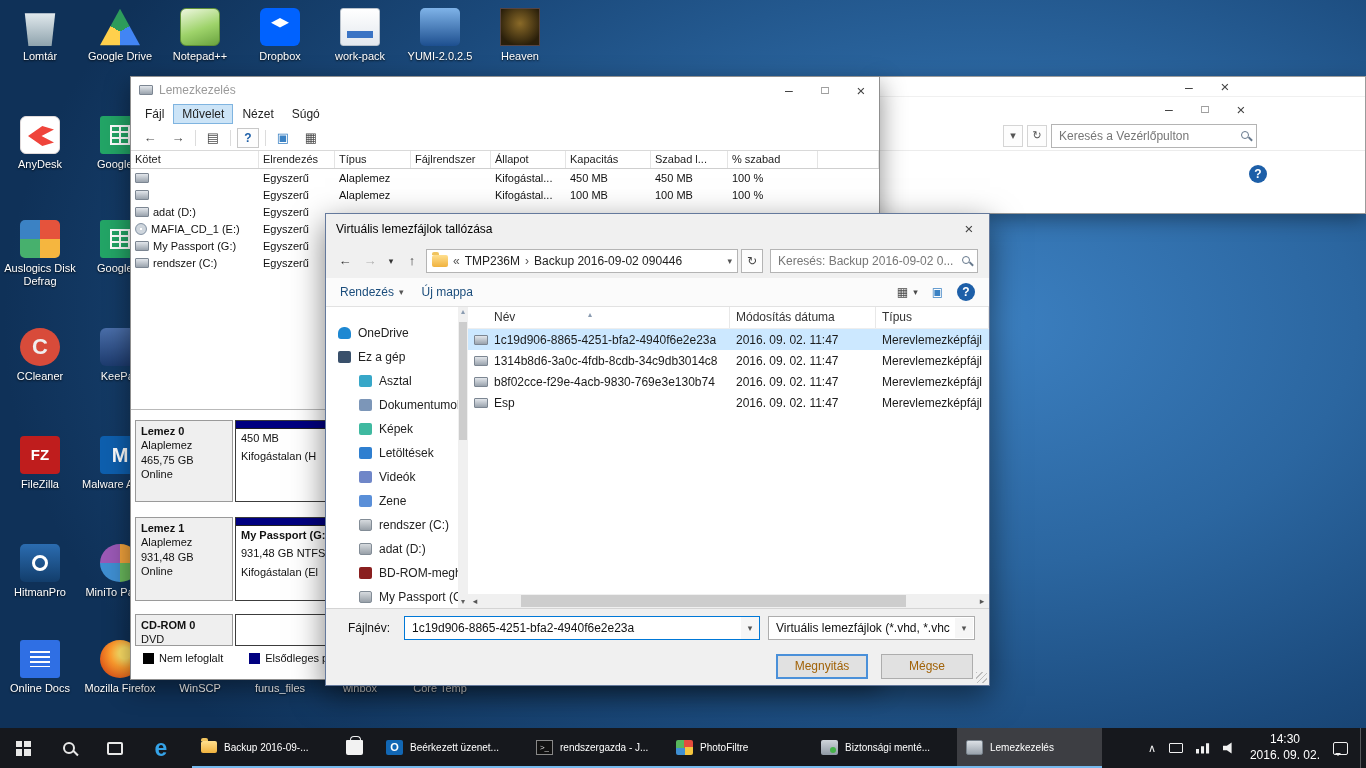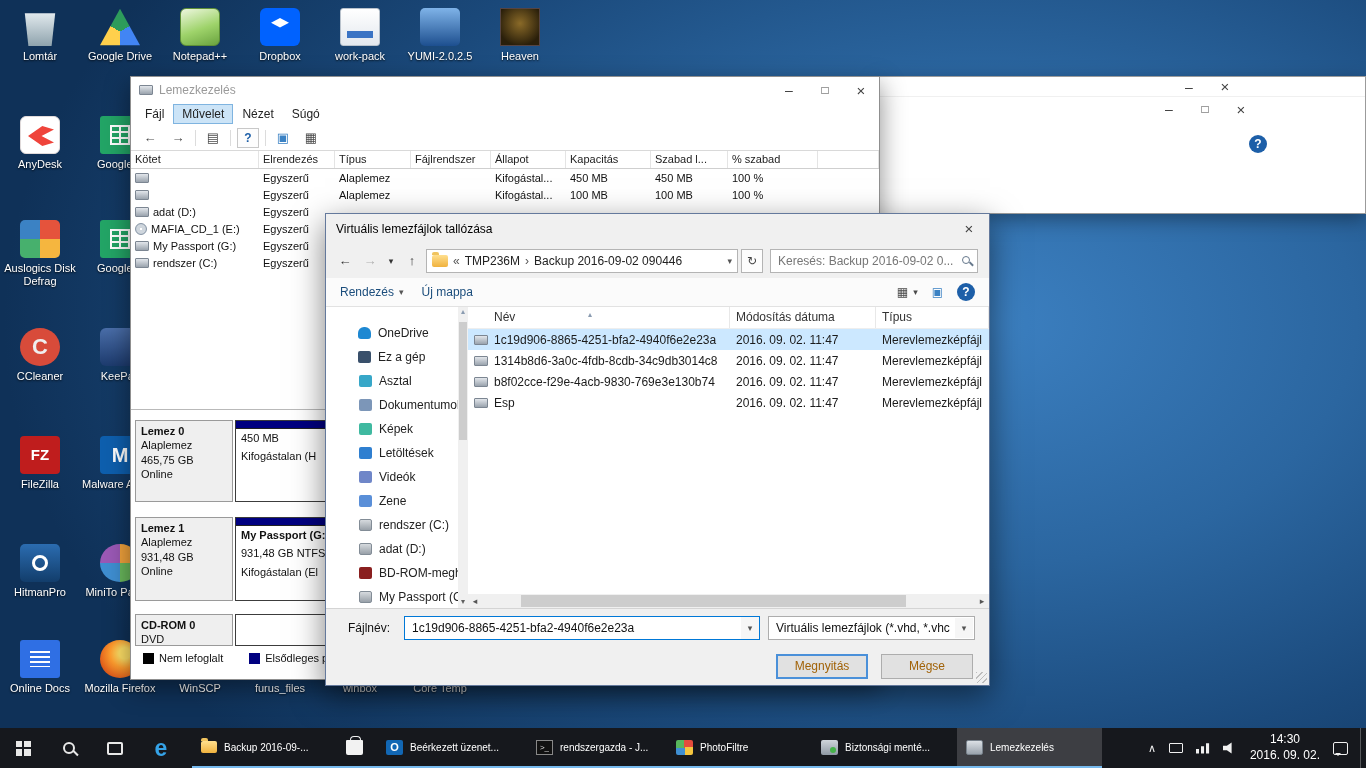--- a/index.html
+++ b/index.html
@@ -112,21 +112,21 @@
   .crumb{flex:none;width:312px;height:24px;background:#fff;border:1px solid #b4b4b4;display:flex;align-items:center;gap:5px;padding:0 5px;font-size:12px;color:#222;white-space:nowrap;overflow:hidden;}
   .crumb .sp{color:#555;}
   .crumb .end{margin-left:auto;color:#555;}
   .rbtn{width:22px;height:24px;display:flex;align-items:center;justify-content:center;border:1px solid #b4b4b4;background:#fdfdfd;color:#444;font-size:12px;}
   .dlg-search{width:208px;height:24px;margin-left:4px;}
   .dlg-cmd{height:30px;display:flex;align-items:center;gap:18px;padding:0 14px;background:#fbfbfb;border-bottom:1px solid #e2e2e2;font-size:12px;color:#1b4d7c;}
   .cmditem{display:flex;align-items:center;gap:5px;}
   .cmd-right{margin-left:auto;display:flex;align-items:center;gap:14px;color:#4a4a4a;}
   .dlg-main{height:302px;display:flex;background:#fff;border-bottom:1px solid #d4d4d4;}
   .sbar{width:132px;padding-top:14px;font-size:12px;color:#222;overflow:hidden;}
-  .sbitem{height:24px;display:flex;align-items:center;gap:7px;padding-left:32px;white-space:nowrap;}
+  .sbitem{height:24px;display:flex;align-items:center;gap:7px;padding-left:12px;white-space:nowrap;}
   .sbitem.child{padding-left:33px;}
   .si{width:13px;height:12px;border-radius:2px;flex:none;}
   .s-od{background:#1e88d2;border-radius:6px 6px 3px 3px;}
   .s-pc{background:#39506b;}
   .s-desk{background:#37a7c8;}
   .s-doc{background:#7c96b8;}
   .s-pic{background:#3fb9a0;}
   .s-dl{background:#2f7fd0;}
   .s-vid{background:#6f86c8;}
   .s-mus{background:#5a8fd8;}
@@ -290,20 +290,28 @@
 <div class="cpwin">
   <div class="cp-row cp-row1">
     <span class="cap g-min"></span>
     <span class="cap g-close"></span>
   </div>
   <div class="cp-row cp-row2">
     <span class="cap g-min"></span>
     <span class="cap g-max"></span>
     <span class="cap g-close"></span>
   </div>
+  <div class="cp-addr">
+    <span class="cp-mini g-down"></span>
+    <span class="cp-mini g-refresh"></span>
+    <span class="searchbox" style="width:206px;height:24px;display:inline-block">
+      <input type="text" placeholder="Keresés a Vezérlőpulton" style="">
+      <span class="mag"></span>
+    </span>
+  </div>
   <div class="cp-body">
     <span class="helpdot">?</span>
   </div>
 </div>
 
 <div class="dwin">
   <div class="dw-title">
     <span class="hdd"></span>
     <span class="t">Lemezkezelés</span>
     <span class="cap g-min"></span>

